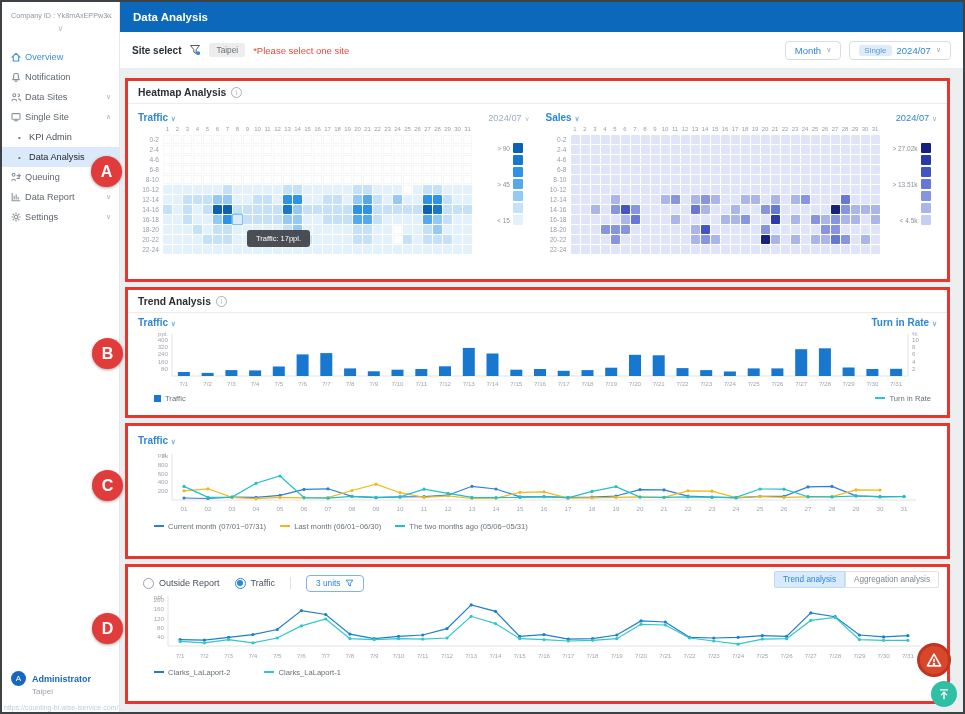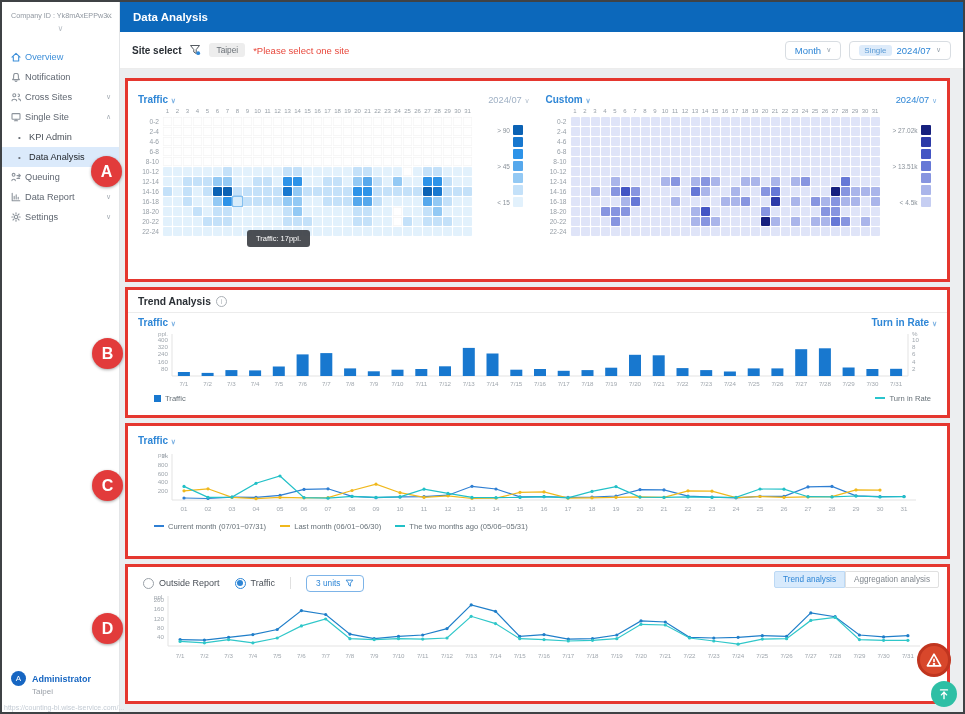--- a/index.html
+++ b/index.html
@@ -113,21 +113,21 @@
           </span>
           <span class="ni-label">Notification</span>
         </div>
         <div class="nav-item">
           <span class="ni-icon">
             <svg width="12" height="12" viewBox="0 0 12 12" fill="none" stroke="currentColor" stroke-width="1.1" stroke-linecap="round" stroke-linejoin="round">
               <circle cx="4.3" cy="4.2" r="1.5"></circle>
               <path d="M2 9.8c0-2 4.6-2 4.6 0M8.2 5.6a1.3 1.3 0 1 0 0-2.6M8.6 7.9c1.2.2 1.9.9 1.9 1.9"></path>
             </svg>
           </span>
-          <span class="ni-label">Cross Sites</span>
+          <span class="ni-label">Data Sites</span>
           <span class="chev">∨</span>
         </div>
         <div class="nav-item">
           <span class="ni-icon">
             <svg width="12" height="12" viewBox="0 0 12 12" fill="none" stroke="currentColor" stroke-width="1.1" stroke-linecap="round" stroke-linejoin="round">
               <rect x="2" y="2.6" width="8" height="5.6" rx=".8"></rect>
               <path d="M6 8.2v1.6M4.4 9.8h3.2"></path>
             </svg>
           </span>
           <span class="ni-label">Single Site</span>
@@ -206,20 +206,24 @@
           <span>2024/07</span>
           <span class="dd">∨</span>
         </span>
       </div>
     </div>
 
     <div class="content">
 
       <section class="redbox" id="boxA">
         <div class="card">
+          <div class="card-head">
+            <span class="card-title">Heatmap Analysis</span>
+            <span class="info">i</span>
+          </div>
           <div class="hm-panels" id="hmPanels">
               <div class="hm-panel">
                 <div class="hm-top">
                   <span class="metric"><span class="hm-metric-lbl">Traffic</span> <span class="dd">∨</span></span>
                   <span class="hm-month muted"><span class="hm-month-lbl">2024/07</span> <span class="dd">∨</span></span>
                 </div>
                 <div class="hm-body">
                   <div class="hm-grid" style="grid-template-columns: 24px repeat(31, 9px); grid-template-rows: 8px repeat(12, 9px);">
                     <div></div>
                     <div class="hm-col-label">1</div>
@@ -665,21 +669,21 @@
                     </div>
                     <div class="hm-leg-row">
                       <span class="hm-leg-label">&lt; 15</span>
                       <span class="hm-leg-sw" style="background: rgb(226, 241, 252);"></span>
                     </div>
                   </div>
                 </div>
               </div>
               <div class="hm-panel">
                 <div class="hm-top">
-                  <span class="metric"><span class="hm-metric-lbl">Custom</span> <span class="dd">∨</span></span>
+                  <span class="metric"><span class="hm-metric-lbl">Sales</span> <span class="dd">∨</span></span>
                   <span class="hm-month"><span class="hm-month-lbl">2024/07</span> <span class="dd">∨</span></span>
                 </div>
                 <div class="hm-body">
                   <div class="hm-grid" style="grid-template-columns: 24px repeat(31, 9px); grid-template-rows: 8px repeat(12, 9px);">
                     <div></div>
                     <div class="hm-col-label">1</div>
                     <div class="hm-col-label">2</div>
                     <div class="hm-col-label">3</div>
                     <div class="hm-col-label">4</div>
                     <div class="hm-col-label">5</div>
@@ -1512,20 +1516,30 @@
               <circle cx="575.8" cy="49.0" r="1.6" fill="#2fc7c9"></circle>
               <circle cx="600.1" cy="52.2" r="1.6" fill="#2fc7c9"></circle>
               <circle cx="624.3" cy="47.1" r="1.6" fill="#2fc7c9"></circle>
               <circle cx="648.6" cy="46.7" r="1.6" fill="#2fc7c9"></circle>
               <circle cx="672.8" cy="28.4" r="1.6" fill="#2fc7c9"></circle>
               <circle cx="697.1" cy="25.4" r="1.6" fill="#2fc7c9"></circle>
               <circle cx="721.4" cy="47.6" r="1.6" fill="#2fc7c9"></circle>
               <circle cx="745.6" cy="48.3" r="1.6" fill="#2fc7c9"></circle>
               <circle cx="769.9" cy="48.3" r="1.6" fill="#2fc7c9"></circle>
             </svg>
+          <div class="chart-legend" style="gap:34px;">
+            <span class="leg-item">
+                <span class="leg-dash" style="background: rgb(31, 126, 201);"></span>
+                <span>Clarks_LaLaport-2</span>
+              </span>
+            <span class="leg-item">
+                <span class="leg-dash" style="background: rgb(47, 199, 201);"></span>
+                <span>Clarks_LaLaport-1</span>
+              </span>
+          </div>
         </div>
       </section>
 
     </div>
   </div>
 
   <div class="ann" id="annA">A</div>
   <div class="ann" id="annB">B</div>
   <div class="ann" id="annC">C</div>
   <div class="ann" id="annD">D</div>

